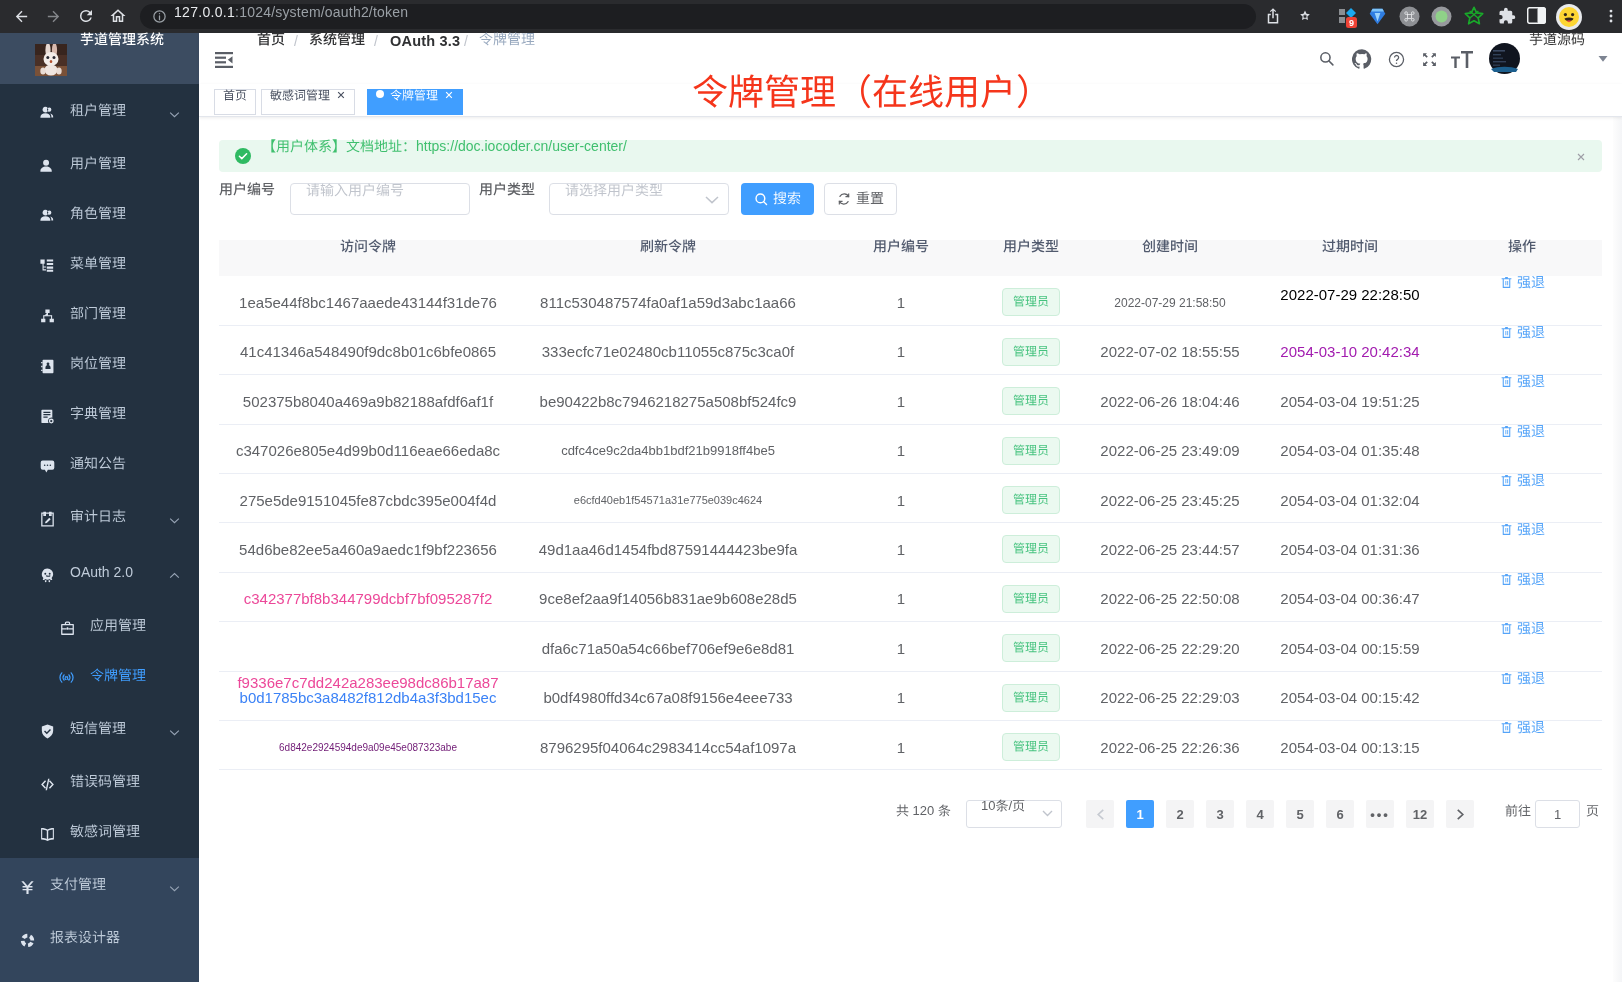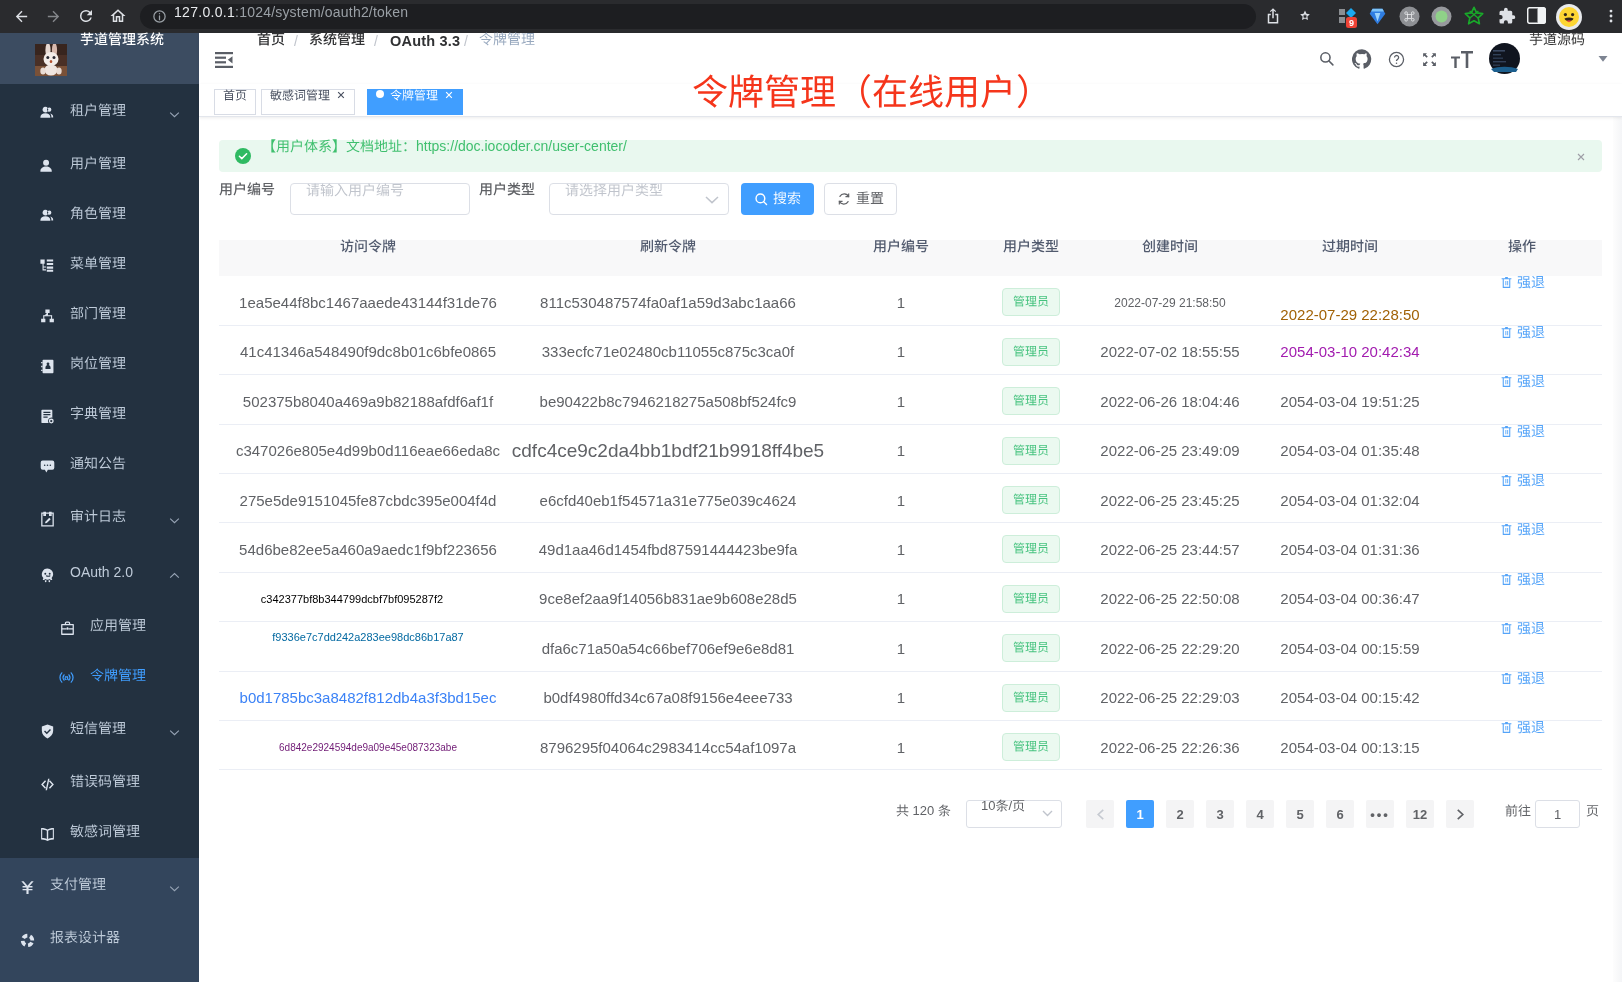--- a/index.html
+++ b/index.html
@@ -804,21 +804,21 @@
 <div class="" style="left:668px;top:277.9px;height:49.4px;position:absolute;transform:translateX(-50%);font-size:15px;color:#606266;white-space:nowrap;display:flex;align-items:center">811c530487574fa0af1a59d3abc1aa66</div>
 <div class="" style="left:901px;top:277.9px;height:49.4px;position:absolute;transform:translateX(-50%);font-size:15px;color:#606266;white-space:nowrap;display:flex;align-items:center">1</div>
 <div class="abs ctr" style="left:1002px;top:288px;width:58px;height:28px;background:#ebf9f0;border:1px solid #cdeeda;border-radius:4px">
     <svg width="36.0" height="12" viewBox="0 -800 3000 1000" style="overflow:visible" fill="#44c27d">
       <use href="#r8" x="0"></use>
       <use href="#r9" x="1000"></use>
       <use href="#r63" x="2000"></use>
     </svg>
   </div>
 <div class="" style="left:1170px;top:277.9px;height:49.4px;position:absolute;transform:translateX(-50%);font-size:12px;color:#606266;white-space:nowrap;display:flex;align-items:center">2022-07-29 21:58:50</div>
-<div class="" style="left:1350px;top:290px;height:49.4px;position:absolute;transform:translateX(-50%);font-size:15px;color:#a16207;white-space:nowrap;display:flex;align-items:center">2022-07-29 22:28:50</div>
+<div class="" style="left:1350px;top:270px;height:49.4px;position:absolute;transform:translateX(-50%);font-size:15px;color:#000000;white-space:nowrap;display:flex;align-items:center">2022-07-29 22:28:50</div>
 <div class="abs vctr" style="left:1500px;top:276.4px;height:49.4px">
     <svg width="13" height="13" viewBox="0 0 24 24" fill="#54a4f9" style="margin-right:4px">
       <path d="M9.5 2h5V4H21v2h-2v15a1 1 0 0 1-1 1H6a1 1 0 0 1-1-1V6H3V4h6.5V2zM7 6v14h10V6H7zm3 3h1.6v8H10V9zm3.4 0H15v8h-1.6V9z"></path>
     </svg>
     <svg width="28.0" height="14" viewBox="0 -800 2000 1000" style="overflow:visible" fill="#54a4f9">
       <use href="#r64" x="0"></use>
       <use href="#r65" x="1000"></use>
     </svg>
   </div>
 <div class="abs" style="left:219px;top:325.8px;width:1383px;height:49.4px;border-bottom:1px solid #ebeef5"></div>
@@ -860,21 +860,21 @@
     <svg width="13" height="13" viewBox="0 0 24 24" fill="#54a4f9" style="margin-right:4px">
       <path d="M9.5 2h5V4H21v2h-2v15a1 1 0 0 1-1 1H6a1 1 0 0 1-1-1V6H3V4h6.5V2zM7 6v14h10V6H7zm3 3h1.6v8H10V9zm3.4 0H15v8h-1.6V9z"></path>
     </svg>
     <svg width="28.0" height="14" viewBox="0 -800 2000 1000" style="overflow:visible" fill="#54a4f9">
       <use href="#r64" x="0"></use>
       <use href="#r65" x="1000"></use>
     </svg>
   </div>
 <div class="abs" style="left:219px;top:424.6px;width:1383px;height:49.4px;border-bottom:1px solid #ebeef5"></div>
 <div class="" style="left:368px;top:426.1px;height:49.4px;position:absolute;transform:translateX(-50%);font-size:15px;color:#606266;white-space:nowrap;display:flex;align-items:center">c347026e805e4d99b0d116eae66eda8c</div>
-<div class="" style="left:668px;top:426.1px;height:49.4px;position:absolute;transform:translateX(-50%);font-size:19px;color:#606266;white-space:nowrap;display:flex;align-items:center">cdfc4ce9c2da4bb1bdf21b9918ff4be5</div>
+<div class="" style="left:668px;top:426.1px;height:49.4px;position:absolute;transform:translateX(-50%);font-size:13px;color:#606266;white-space:nowrap;display:flex;align-items:center">cdfc4ce9c2da4bb1bdf21b9918ff4be5</div>
 <div class="" style="left:901px;top:426.1px;height:49.4px;position:absolute;transform:translateX(-50%);font-size:15px;color:#606266;white-space:nowrap;display:flex;align-items:center">1</div>
 <div class="abs ctr" style="left:1002px;top:437px;width:58px;height:28px;background:#ebf9f0;border:1px solid #cdeeda;border-radius:4px">
     <svg width="36.0" height="12" viewBox="0 -800 3000 1000" style="overflow:visible" fill="#44c27d">
       <use href="#r8" x="0"></use>
       <use href="#r9" x="1000"></use>
       <use href="#r63" x="2000"></use>
     </svg>
   </div>
 <div class="" style="left:1170px;top:426.1px;height:49.4px;position:absolute;transform:translateX(-50%);font-size:15px;color:#606266;white-space:nowrap;display:flex;align-items:center">2022-06-25 23:49:09</div>
 <div class="" style="left:1350px;top:426.1px;height:49.4px;position:absolute;transform:translateX(-50%);font-size:15px;color:#606266;white-space:nowrap;display:flex;align-items:center">2054-03-04 01:35:48</div>
@@ -882,21 +882,21 @@
     <svg width="13" height="13" viewBox="0 0 24 24" fill="#54a4f9" style="margin-right:4px">
       <path d="M9.5 2h5V4H21v2h-2v15a1 1 0 0 1-1 1H6a1 1 0 0 1-1-1V6H3V4h6.5V2zM7 6v14h10V6H7zm3 3h1.6v8H10V9zm3.4 0H15v8h-1.6V9z"></path>
     </svg>
     <svg width="28.0" height="14" viewBox="0 -800 2000 1000" style="overflow:visible" fill="#54a4f9">
       <use href="#r64" x="0"></use>
       <use href="#r65" x="1000"></use>
     </svg>
   </div>
 <div class="abs" style="left:219px;top:474.0px;width:1383px;height:49.4px;border-bottom:1px solid #ebeef5"></div>
 <div class="" style="left:368px;top:475.5px;height:49.4px;position:absolute;transform:translateX(-50%);font-size:15px;color:#606266;white-space:nowrap;display:flex;align-items:center">275e5de9151045fe87cbdc395e004f4d</div>
-<div class="" style="left:668px;top:475.5px;height:49.4px;position:absolute;transform:translateX(-50%);font-size:15px;color:#606266;white-space:nowrap;display:flex;align-items:center">e6cfd40eb1f54571a31e775e039c4624</div>
+<div class="" style="left:668px;top:475.5px;height:49.4px;position:absolute;transform:translateX(-50%);font-size:11px;color:#606266;white-space:nowrap;display:flex;align-items:center">e6cfd40eb1f54571a31e775e039c4624</div>
 <div class="" style="left:901px;top:475.5px;height:49.4px;position:absolute;transform:translateX(-50%);font-size:15px;color:#606266;white-space:nowrap;display:flex;align-items:center">1</div>
 <div class="abs ctr" style="left:1002px;top:486px;width:58px;height:28px;background:#ebf9f0;border:1px solid #cdeeda;border-radius:4px">
     <svg width="36.0" height="12" viewBox="0 -800 3000 1000" style="overflow:visible" fill="#44c27d">
       <use href="#r8" x="0"></use>
       <use href="#r9" x="1000"></use>
       <use href="#r63" x="2000"></use>
     </svg>
   </div>
 <div class="" style="left:1170px;top:475.5px;height:49.4px;position:absolute;transform:translateX(-50%);font-size:15px;color:#606266;white-space:nowrap;display:flex;align-items:center">2022-06-25 23:45:25</div>
 <div class="" style="left:1350px;top:475.5px;height:49.4px;position:absolute;transform:translateX(-50%);font-size:15px;color:#606266;white-space:nowrap;display:flex;align-items:center">2054-03-04 01:32:04</div>
@@ -925,21 +925,21 @@
 <div class="abs vctr" style="left:1500px;top:523.4px;height:49.4px">
     <svg width="13" height="13" viewBox="0 0 24 24" fill="#54a4f9" style="margin-right:4px">
       <path d="M9.5 2h5V4H21v2h-2v15a1 1 0 0 1-1 1H6a1 1 0 0 1-1-1V6H3V4h6.5V2zM7 6v14h10V6H7zm3 3h1.6v8H10V9zm3.4 0H15v8h-1.6V9z"></path>
     </svg>
     <svg width="28.0" height="14" viewBox="0 -800 2000 1000" style="overflow:visible" fill="#54a4f9">
       <use href="#r64" x="0"></use>
       <use href="#r65" x="1000"></use>
     </svg>
   </div>
 <div class="abs" style="left:219px;top:572.8px;width:1383px;height:49.4px;border-bottom:1px solid #ebeef5"></div>
-<div class="" style="left:352px;top:574.3px;height:49.4px;position:absolute;transform:translateX(-50%);font-size:11px;color:#000000;white-space:nowrap;display:flex;align-items:center">c342377bf8b344799dcbf7bf095287f2</div>
+<div class="" style="left:368px;top:574.3px;height:49.4px;position:absolute;transform:translateX(-50%);font-size:15px;color:#ec4899;white-space:nowrap;display:flex;align-items:center">c342377bf8b344799dcbf7bf095287f2</div>
 <div class="" style="left:668px;top:574.3px;height:49.4px;position:absolute;transform:translateX(-50%);font-size:15px;color:#606266;white-space:nowrap;display:flex;align-items:center">9ce8ef2aa9f14056b831ae9b608e28d5</div>
 <div class="" style="left:901px;top:574.3px;height:49.4px;position:absolute;transform:translateX(-50%);font-size:15px;color:#606266;white-space:nowrap;display:flex;align-items:center">1</div>
 <div class="abs ctr" style="left:1002px;top:585px;width:58px;height:28px;background:#ebf9f0;border:1px solid #cdeeda;border-radius:4px">
     <svg width="36.0" height="12" viewBox="0 -800 3000 1000" style="overflow:visible" fill="#44c27d">
       <use href="#r8" x="0"></use>
       <use href="#r9" x="1000"></use>
       <use href="#r63" x="2000"></use>
     </svg>
   </div>
 <div class="" style="left:1170px;top:574.3px;height:49.4px;position:absolute;transform:translateX(-50%);font-size:15px;color:#606266;white-space:nowrap;display:flex;align-items:center">2022-06-25 22:50:08</div>
@@ -947,21 +947,21 @@
 <div class="abs vctr" style="left:1500px;top:572.8px;height:49.4px">
     <svg width="13" height="13" viewBox="0 0 24 24" fill="#54a4f9" style="margin-right:4px">
       <path d="M9.5 2h5V4H21v2h-2v15a1 1 0 0 1-1 1H6a1 1 0 0 1-1-1V6H3V4h6.5V2zM7 6v14h10V6H7zm3 3h1.6v8H10V9zm3.4 0H15v8h-1.6V9z"></path>
     </svg>
     <svg width="28.0" height="14" viewBox="0 -800 2000 1000" style="overflow:visible" fill="#54a4f9">
       <use href="#r64" x="0"></use>
       <use href="#r65" x="1000"></use>
     </svg>
   </div>
 <div class="abs" style="left:219px;top:622.2px;width:1383px;height:49.4px;border-bottom:1px solid #ebeef5"></div>
-<div class="" style="left:368px;top:612px;height:49.4px;position:absolute;transform:translateX(-50%);font-size:11px;color:#0369a1;white-space:nowrap;display:flex;align-items:center">f9336e7c7dd242a283ee98dc86b17a87</div>
+<div class="" style="left:368px;top:658px;height:49.4px;position:absolute;transform:translateX(-50%);font-size:15px;color:#ec4899;white-space:nowrap;display:flex;align-items:center">f9336e7c7dd242a283ee98dc86b17a87</div>
 <div class="" style="left:668px;top:623.7px;height:49.4px;position:absolute;transform:translateX(-50%);font-size:15px;color:#606266;white-space:nowrap;display:flex;align-items:center">dfa6c71a50a54c66bef706ef9e6e8d81</div>
 <div class="" style="left:901px;top:623.7px;height:49.4px;position:absolute;transform:translateX(-50%);font-size:15px;color:#606266;white-space:nowrap;display:flex;align-items:center">1</div>
 <div class="abs ctr" style="left:1002px;top:634px;width:58px;height:28px;background:#ebf9f0;border:1px solid #cdeeda;border-radius:4px">
     <svg width="36.0" height="12" viewBox="0 -800 3000 1000" style="overflow:visible" fill="#44c27d">
       <use href="#r8" x="0"></use>
       <use href="#r9" x="1000"></use>
       <use href="#r63" x="2000"></use>
     </svg>
   </div>
 <div class="" style="left:1170px;top:623.7px;height:49.4px;position:absolute;transform:translateX(-50%);font-size:15px;color:#606266;white-space:nowrap;display:flex;align-items:center">2022-06-25 22:29:20</div>

